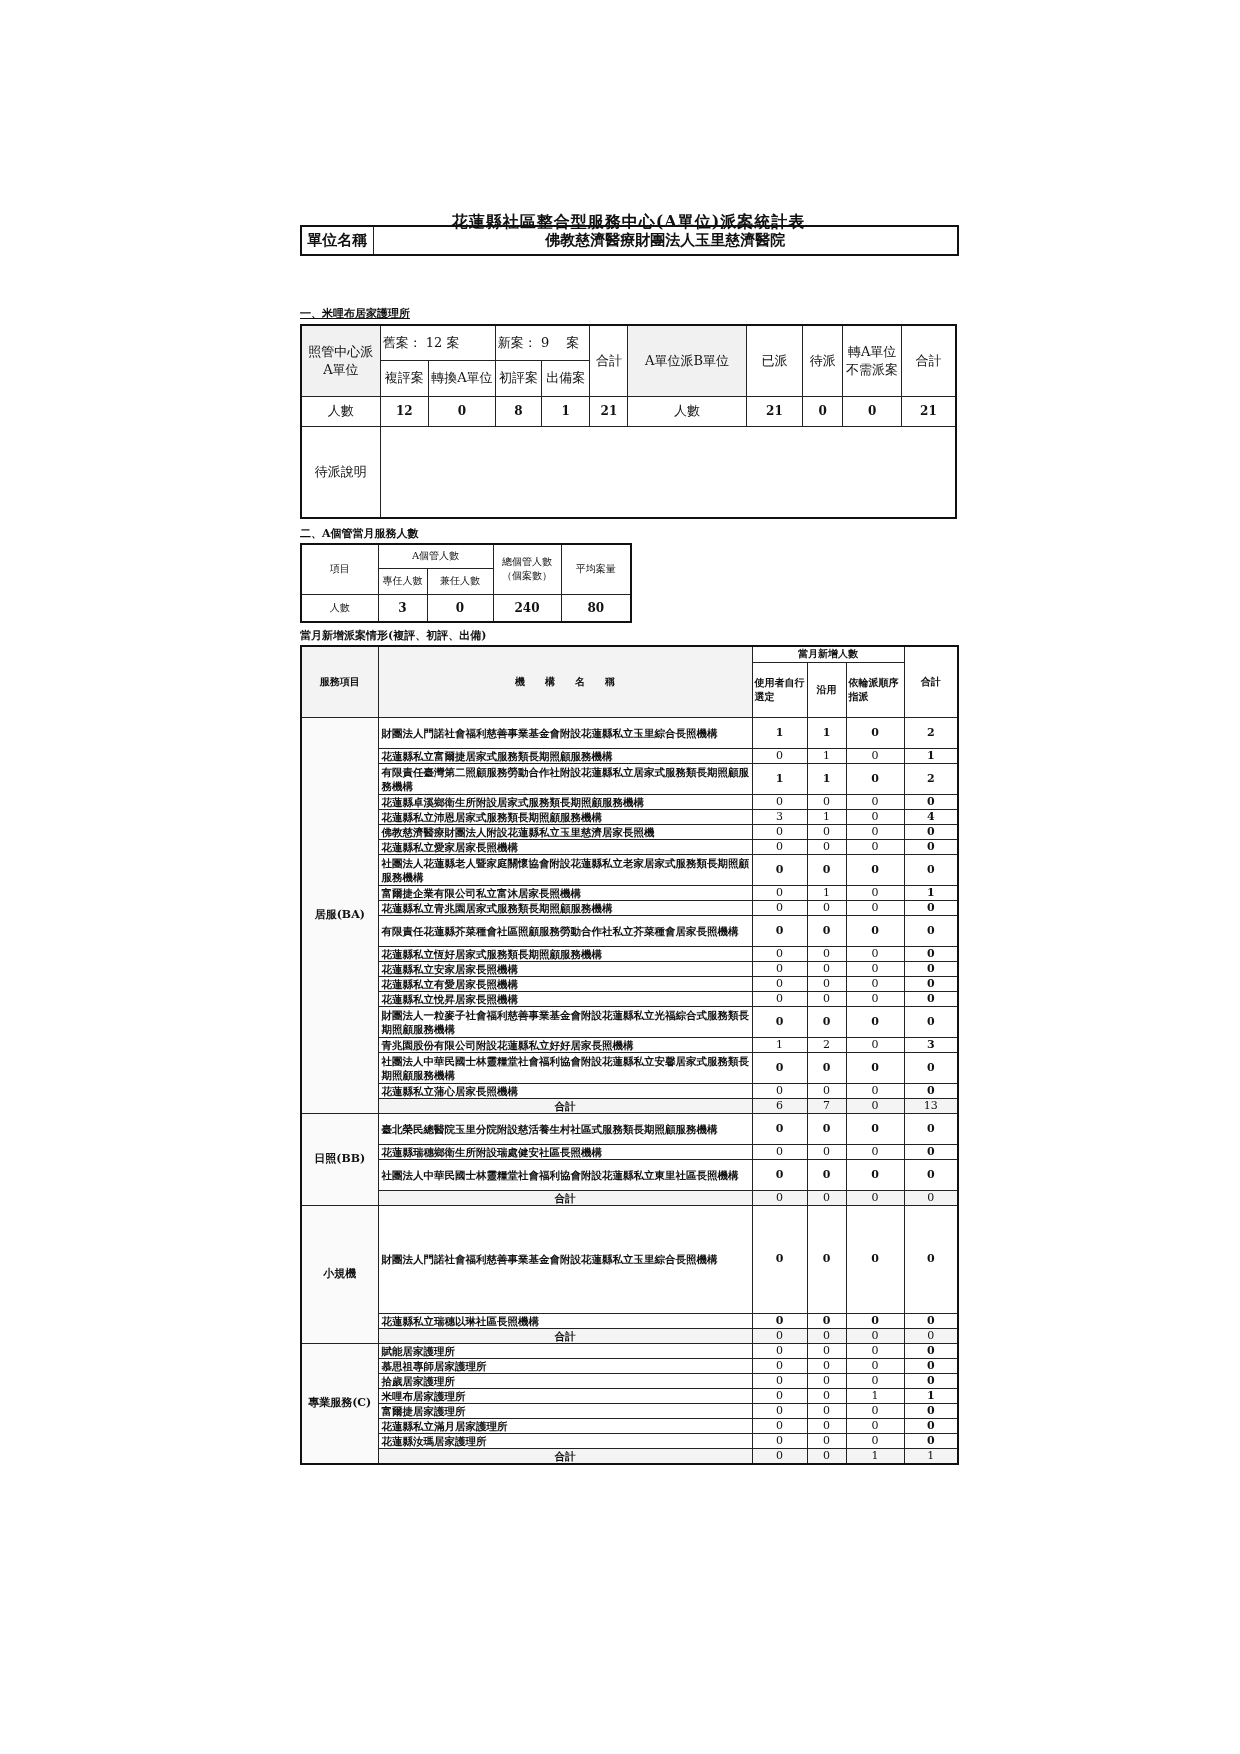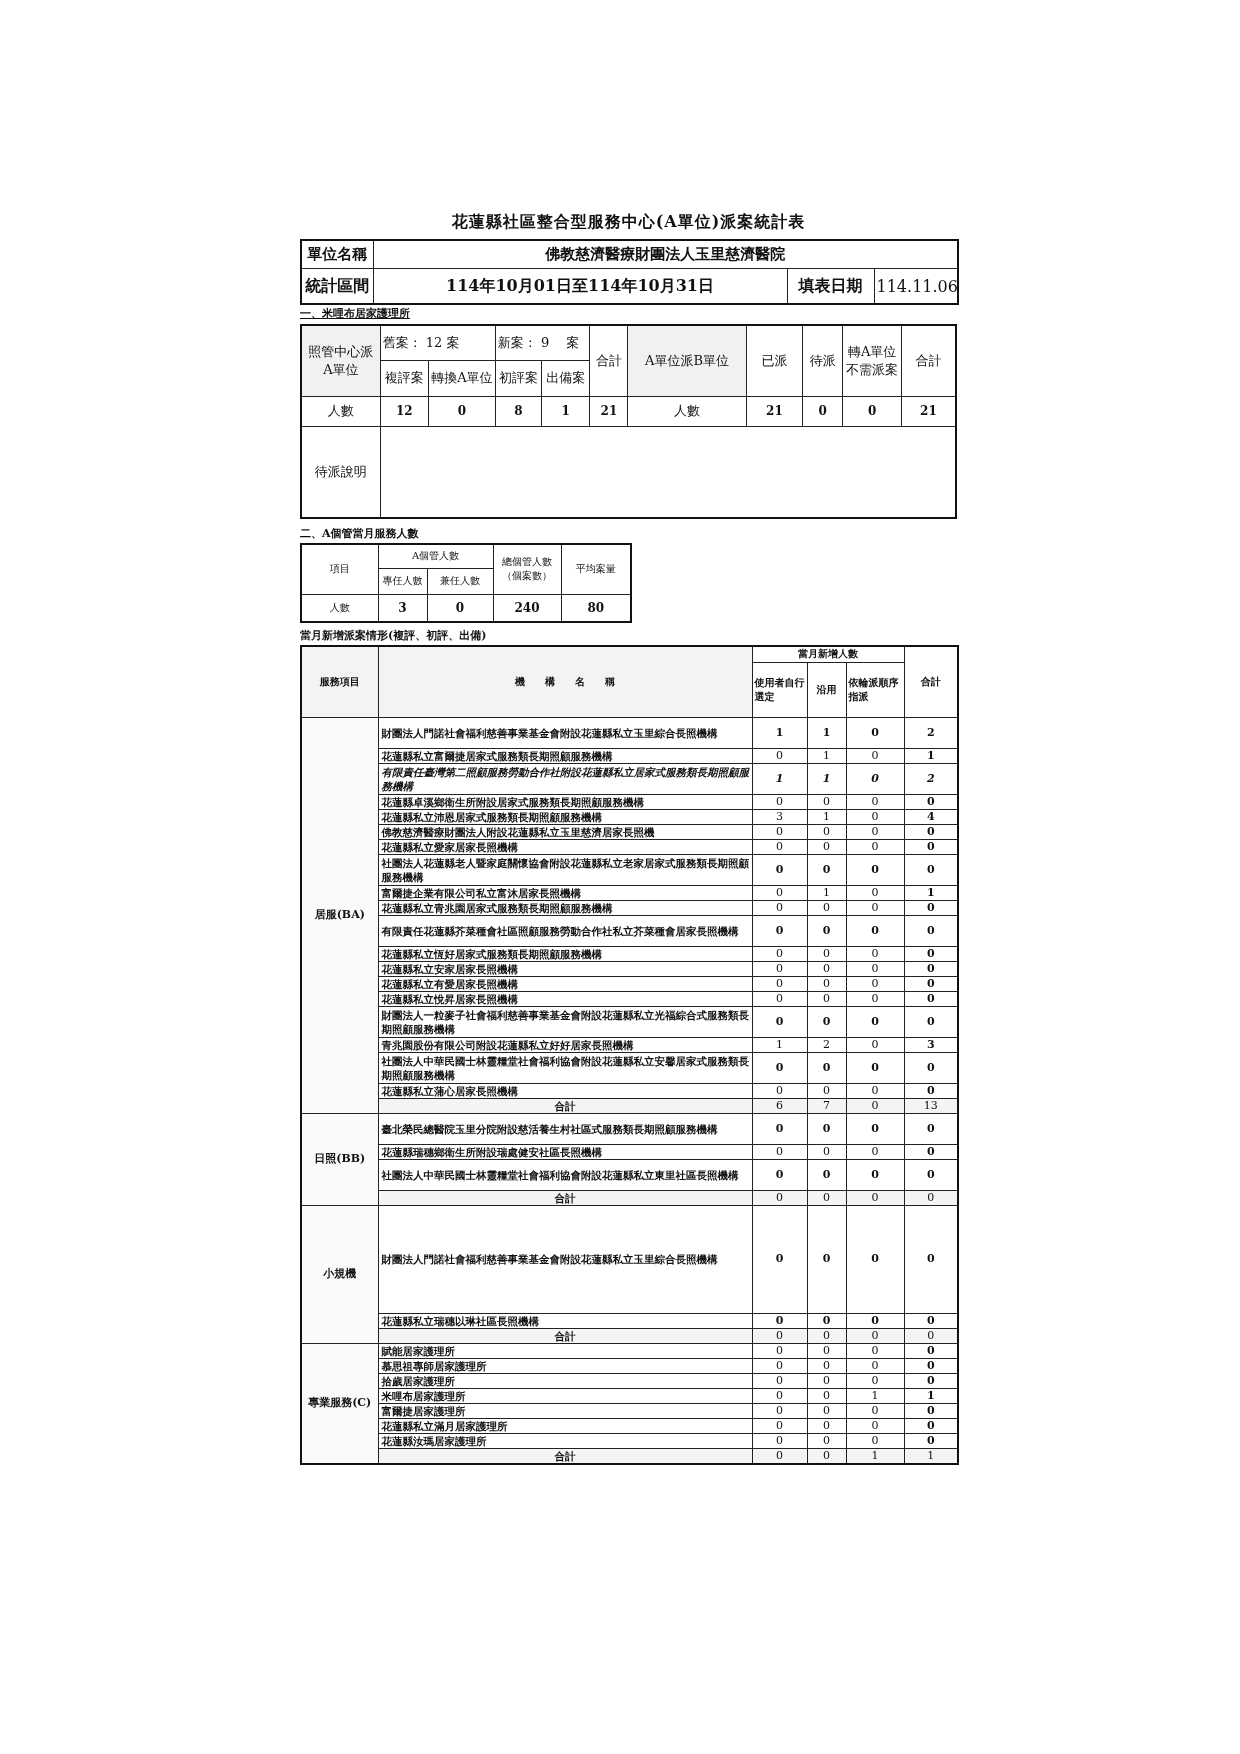--- a/index.html
+++ b/index.html
@@ -5,21 +5,21 @@
   html, body { margin:0; padding:0; background:#ffffff; }
   body { width:1240px; height:1754px; position:relative; overflow:hidden;
          font-family:"DejaVu Serif","Liberation Serif",serif; color:#111; }
   .page { position:absolute; left:300px; top:0; width:657px; }
   .title { position:absolute; top:212px; left:0; width:657px; text-align:center;
            font-size:16px; font-weight:bold; letter-spacing:1px; }
   table { border-collapse:collapse; table-layout:fixed; }
   td, th { border:1px solid #222; padding:0 2px; text-align:center; vertical-align:middle;
            font-weight:normal; overflow:hidden; }
   .thick { border:2px solid #111; }
-  .hdr { position:absolute; top:239px; left:0; width:657px; }
+  .hdr { position:absolute; top:225px; left:0; width:657px; }
   .hdr td { height:27px; font-size:15px; font-weight:bold; }
   .hdr tr.r2 td { height:34px; font-size:16px; }
   .sec-label { position:absolute; left:0; font-size:11px; font-weight:bold; text-decoration:underline; }
   .sec-label.plain { text-decoration:none; }
   .t1 { position:absolute; top:324px; left:0; width:657px; }
   .t1 td { font-size:13px; }
   .t1 .num { font-size:12px; font-weight:bold; }
   .t1 .shade { background:#f1f1f1; }
   .t2 { position:absolute; top:543px; left:0; width:330px; }
   .t2 td { font-size:10px; }
@@ -46,26 +46,20 @@
         <col style="width:72px">
         <col style="width:328px">
         <col style="width:86px">
         <col style="width:87px">
         <col style="width:84px">
       </colgroup>
     <tbody>
         <tr>
       <td>單位名稱</td>
       <td colspan="4">佛教慈濟醫療財團法人玉里慈濟醫院</td>
-    </tr>
-    <tr class="r2">
-      <td>統計區間</td>
-      <td colspan="2" style="font-weight:bold">114年10月01日至114年10月31日</td>
-      <td>填表日期</td>
-      <td style="font-weight:normal">114.11.06</td>
     </tr>
   </tbody>
     </table>
 
   <div class="sec-label" style="top:306px">一、米哩布居家護理所</div>
 
   <table class="t1 thick">
     <colgroup>
       <col style="width:77px">
         <col style="width:47px">
@@ -181,21 +175,21 @@
           <td class="v vb">0</td>
           <td class="v vb">2</td>
         </tr>
         <tr style="height: 15px;">
           <td class="inst" style="">花蓮縣私立富爾捷居家式服務類長期照顧服務機構</td>
           <td class="v">0</td>
           <td class="v">1</td>
           <td class="v">0</td>
           <td class="v vb">1</td>
         </tr>
-        <tr style="height: 31px; font-style: italic;">
+        <tr style="height: 31px;">
           <td class="inst" style="">有限責任臺灣第二照顧服務勞動合作社附設花蓮縣私立居家式服務類長期照顧服務機構</td>
           <td class="v vb">1</td>
           <td class="v vb">1</td>
           <td class="v vb">0</td>
           <td class="v vb">2</td>
         </tr>
         <tr style="height: 15px;">
           <td class="inst" style="">花蓮縣卓溪鄉衛生所附設居家式服務類長期照顧服務機構</td>
           <td class="v">0</td>
           <td class="v">0</td>

